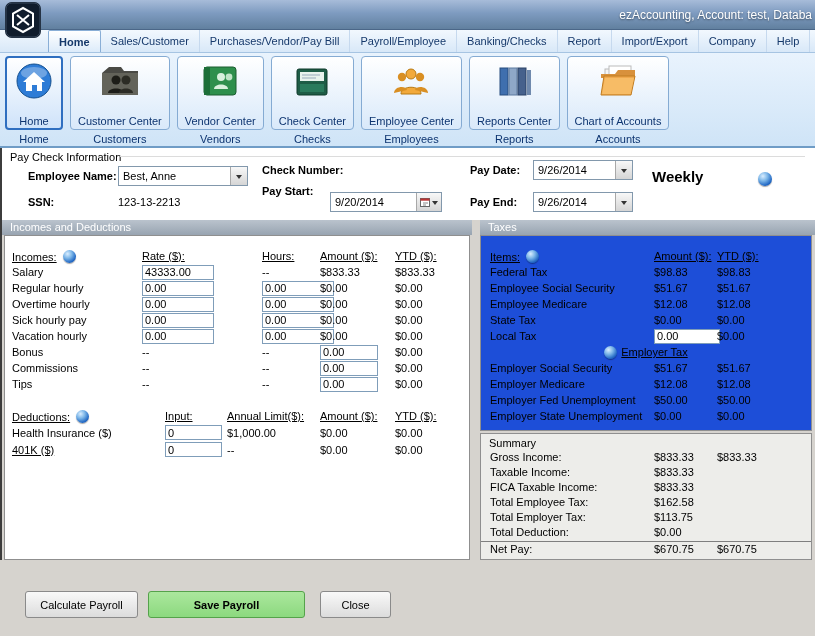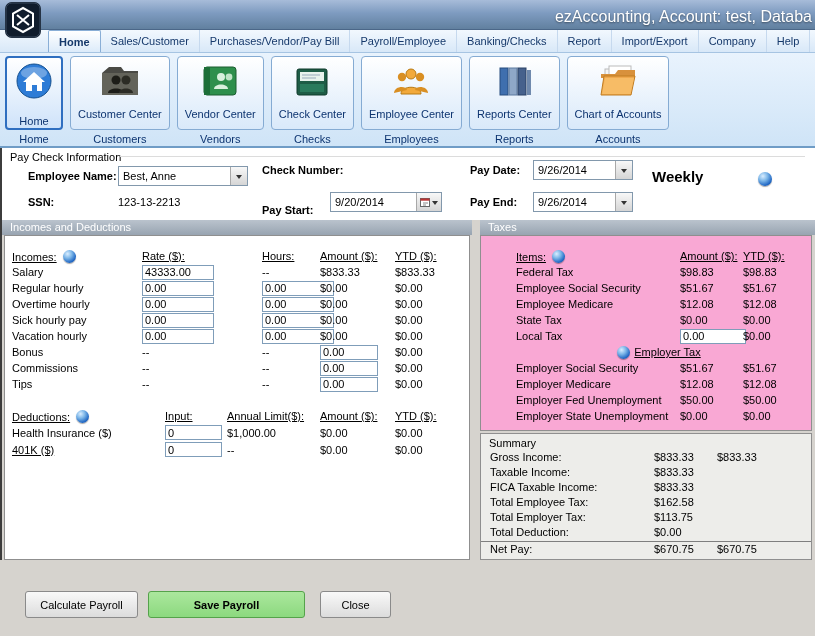--- a/index.html
+++ b/index.html
@@ -2,34 +2,34 @@
 <html><head>
 <meta charset="utf-8">
 <style>
   * { margin:0; padding:0; box-sizing:border-box; }
   body { background:#777; font-family:"Liberation Sans",sans-serif; }
   .window { position:relative; width:815px; height:636px; background:#d6d3ce; font-size:11px; color:#000; overflow:hidden; }
 
   
   .titlebar { position:absolute; top:0; left:0; width:815px; height:30px;
     background:linear-gradient(180deg,#a7bcd9 0%,#7e9bc0 45%,#61809f 100%); border-bottom:1px solid #4b6788; }
-  .title-text { position:absolute; top:8px; right:3px; color:#fff; font-size:16px; white-space:nowrap; text-shadow:0 1px 2px rgba(0,0,0,.45); }
+  .title-text { position:absolute; top:8px; right:3px; color:#fff; font-size:12px; white-space:nowrap; text-shadow:0 1px 2px rgba(0,0,0,.45); }
   .app-icon { position:absolute; top:2px; left:5px; width:36px; height:36px; z-index:10; }
 
   
   .menubar { position:absolute; top:30px; left:0; width:815px; height:23px;
     background:linear-gradient(#f2f8fe,#d8e8f8); border-bottom:1px solid #a6c4e2; display:flex; align-items:stretch; padding-left:48px; }
   .tab { display:flex; align-items:center; padding:0 10px; color:#16396b; border-right:1px solid #c6d9ee; cursor:default; white-space:nowrap; }
   .tab.active { background:linear-gradient(#ffffff,#dcebfa); border:1px solid #89aed6; border-bottom:none; border-radius:2px 2px 0 0; font-weight:bold; }
 
   
   .toolbar { position:absolute; top:53px; left:0; width:815px; height:95px;
     background:linear-gradient(#e9f3fd,#cfe4f7); border-bottom:2px solid #6f9cc6; display:flex; align-items:flex-start; gap:7px; padding:3px 0 0 5px; }
   .tool-item { display:flex; flex-direction:column; align-items:center; }
-  .tool-box { height:74px; min-width:54px; padding:3px 7px 9px; border:1px solid #85abd3; border-radius:4px;
+  .tool-box { height:74px; min-width:54px; padding:3px 7px 2px; border:1px solid #85abd3; border-radius:4px;
     background:linear-gradient(#ffffff,#d9e9fa); display:flex; flex-direction:column; align-items:center; justify-content:space-between; cursor:pointer; }
   .tool-box.selected { border:2px solid #2f6fc0; padding:2px 6px 1px; background:linear-gradient(#ffffff,#cfe3fa); }
   .tool-icon { display:block; height:42px; }
   .tool-label, .tool-sublabel { color:#0d3470; font-size:11px; white-space:nowrap; }
   .tool-sublabel { margin-top:3px; }
 
   
   .form-area { position:absolute; top:148px; left:0; width:815px; height:412px; background:#d6d3ce; border-left:2px solid #3c3c3c; }
   .paycheck { position:absolute; top:0; left:0; right:0; height:72px; background:#fff;padding-left:25px; }
   .group-line { position:absolute; top:8px; left:118px; right:10px; height:1px; background:#dcdcdc; }
@@ -46,21 +46,21 @@
   .globe { display:inline-block; width:13px; height:13px; border-radius:50%; flex:none;
     background:radial-gradient(circle at 35% 30%, #d9edff 0%, #7cb6e8 35%, #2268c4 70%, #0a3e8f 100%);
     box-shadow:0 1px 1px rgba(0,0,0,.35); vertical-align:-2px; margin-left:6px; }
   .globe.abs { position:absolute; margin:0; width:14px; height:14px; }
 
   .sec-header { position:absolute; top:72px; height:15px; background:linear-gradient(#bac3cd,#98a4b1); color:#fff; padding:1px 0 0 8px; }
   .sec-header.left { left:0; width:470px; }
   .sec-header.right { left:478px; width:337px; }
 
   .left-panel { position:absolute; top:87px; left:2px; width:466px; height:325px; background:#fff; border:1px solid #8f8f8f; }
-  .taxes-panel { position:absolute; top:87px; left:478px; width:332px; height:196px; background:#f9a8d4; border:1px solid #8f8f8f; padding-top:12px;padding-left:26px; }
+  .taxes-panel { position:absolute; top:87px; left:478px; width:332px; height:196px; background:#1d4ed8; border:1px solid #8f8f8f; padding-top:12px; }
   .summary-panel { position:absolute; top:285px; left:478px; width:332px; height:127px; background:#ededea; border:1px solid #8f8f8f; }
   .summary-title { padding:3px 0 0 8px; }
 
   .grid { width:100%; }
   .incomes-grid { position:absolute; top:12px; left:0; }
   .deductions-grid { position:absolute; top:172px; left:0; }
   .row { display:flex; align-items:center; }
   .h16 { height:16px; } .h17 { height:17px; } .h15 { height:15px; }
   .center-row { justify-content:center; }
   .sep { border-top:1px solid #7f7f7f; margin-top:2px; }
@@ -217,21 +217,21 @@
         <span class="drop-btn">
             <span class="tri"></span>
           </span>
       </div>
 
       <span class="lbl b" style="left:26px;top:48px;">SSN:</span>
       <span class="lbl" style="left:116px;top:48px;">123-13-2213</span>
 
       <span class="lbl b" style="left:260px;top:16px;">Check Number:</span>
 
-      <span class="lbl b" style="left:260px;top:56px;">Pay Start:</span>
+      <span class="lbl b" style="left:260px;top:37px;">Pay Start:</span>
       <div class="combo" style="left:328px;top:44px;width:112px;">
         <span class="val">9/20/2014</span>
         <span class="drop-btn wide">
           <svg width="10" height="10" viewBox="0 0 10 10">
               <rect x="0.5" y="1.5" width="9" height="8" fill="#fff" stroke="#666"></rect>
               <rect x="0.5" y="1.5" width="9" height="2.2" fill="#b33"></rect>
               <line x1="3" y1="6" x2="8" y2="6" stroke="#888"></line>
               <line x1="3" y1="8" x2="6" y2="8" stroke="#888"></line>
             </svg>
           <span class="tri"></span>

